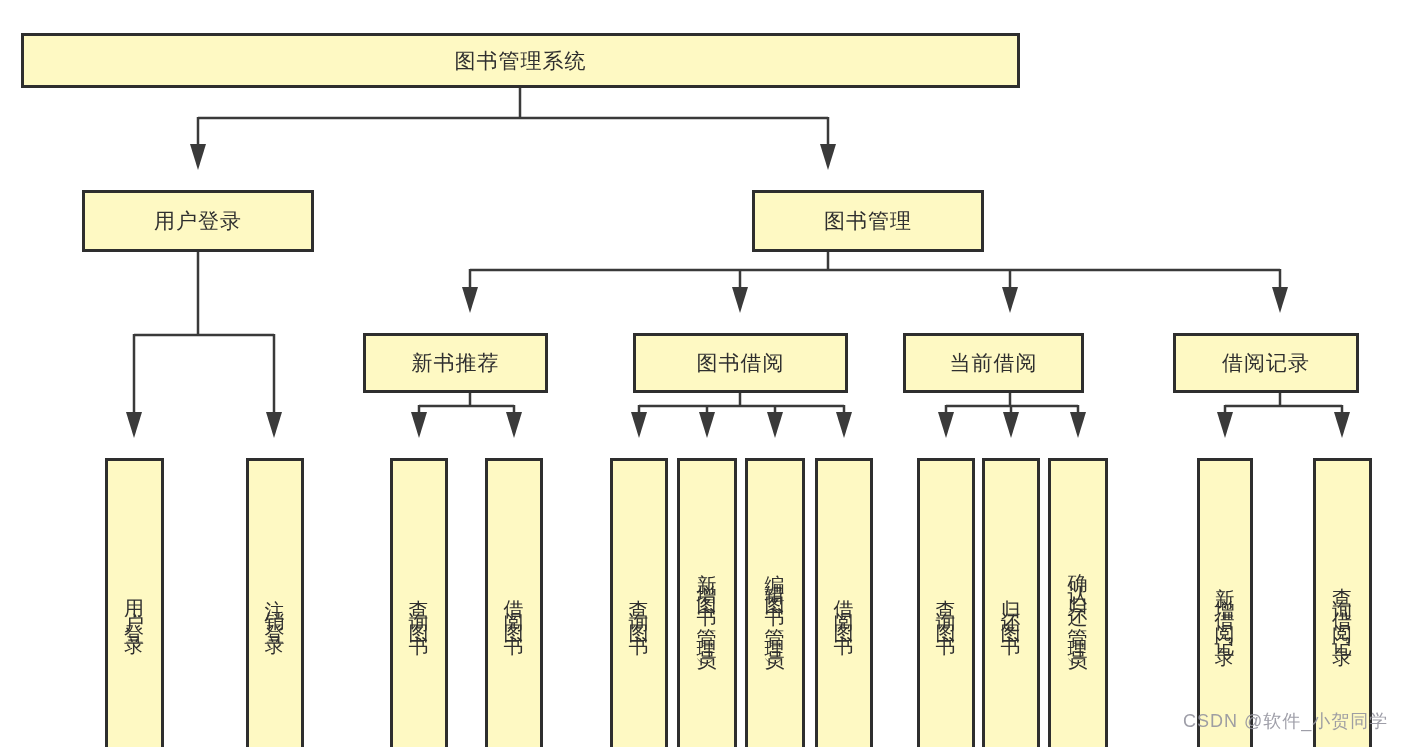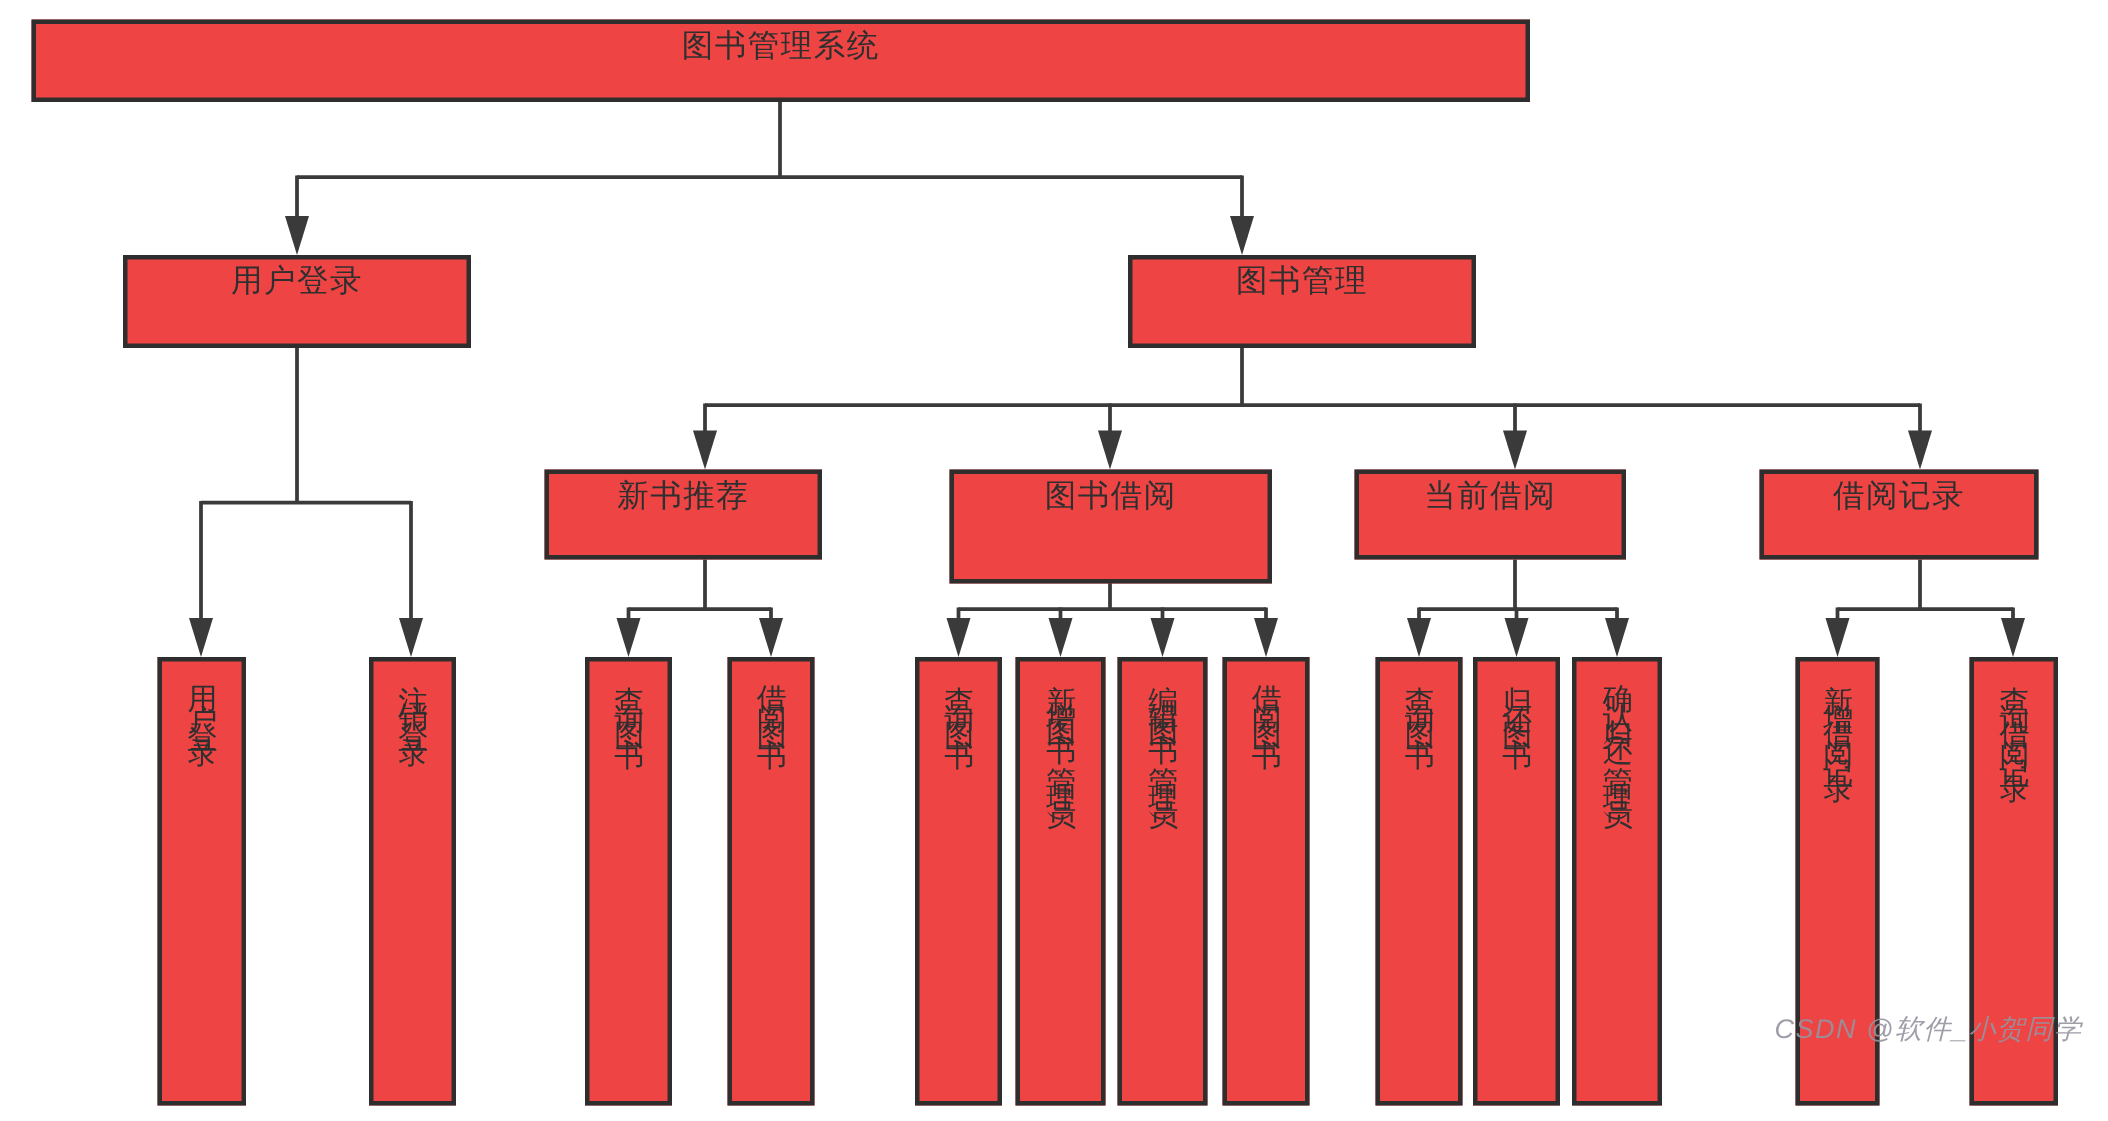--- a/index.html
+++ b/index.html
@@ -7,25 +7,25 @@
     position:relative;
     width:1405px;height:747px;
     background:#ffffff;
     font-family:"Liberation Sans", sans-serif;
     overflow:hidden;
   }
   svg.connectors{position:absolute;left:0;top:0;z-index:1;}
   .node{
     position:absolute;
     box-sizing:border-box;
-    background:#ef4444;
+    background:#fef9c3;
     border:3px solid #2e2e2e;
     color:#2f2f2f;
     z-index:2;
-    display:flex;align-items:flex-start;justify-content:center;
+    display:flex;align-items:center;justify-content:center;margin-top:20px;
   }
   .hnode{font-size:21px;letter-spacing:1px;}
   .leaf .vtext{
     writing-mode:vertical-rl;
     text-orientation:mixed;
     font-size:20px;
     line-height:1;
     letter-spacing:12px;
     white-space:nowrap;
     color:#2f2f2f;
@@ -125,21 +125,21 @@
   <div class="node hnode" style="left:82px;top:170px;width:232px;height:62px;">
     <span>用户登录</span>
   </div>
   <div class="node hnode" style="left:752px;top:170px;width:232px;height:62px;">
     <span>图书管理</span>
   </div>
 
   <div class="node hnode" style="left:363px;top:313px;width:185px;height:60px;">
     <span>新书推荐</span>
   </div>
-  <div class="node hnode" style="left:633px;top:313px;width:215px;height:76px;">
+  <div class="node hnode" style="left:633px;top:313px;width:215px;height:60px;">
     <span>图书借阅</span>
   </div>
   <div class="node hnode" style="left:903px;top:313px;width:181px;height:60px;font-family:Liberation Serif, serif;">
     <span>当前借阅</span>
   </div>
   <div class="node hnode" style="left:1173px;top:313px;width:186px;height:60px;">
     <span>借阅记录</span>
   </div>
 
   <div class="node leaf" style="left:105px;top:438px;width:59px;height:299px;">
@@ -179,15 +179,15 @@
     <span class="vtext">确认归还（管理员）</span>
   </div>
 
   <div class="node leaf" style="left:1197px;top:438px;width:56px;height:299px;">
     <span class="vtext">新增借阅记录</span>
   </div>
   <div class="node leaf" style="left:1313px;top:438px;width:59px;height:299px;">
     <span class="vtext">查询借阅记录</span>
   </div>
 
-  <div class="watermark" style="left:1183px;top:674px;font-style:italic;">CSDN @软件_小贺同学</div>
+  <div class="watermark" style="left:1183px;top:709px;">CSDN @软件_小贺同学</div>
 
 </div>
 
 </body></html>

